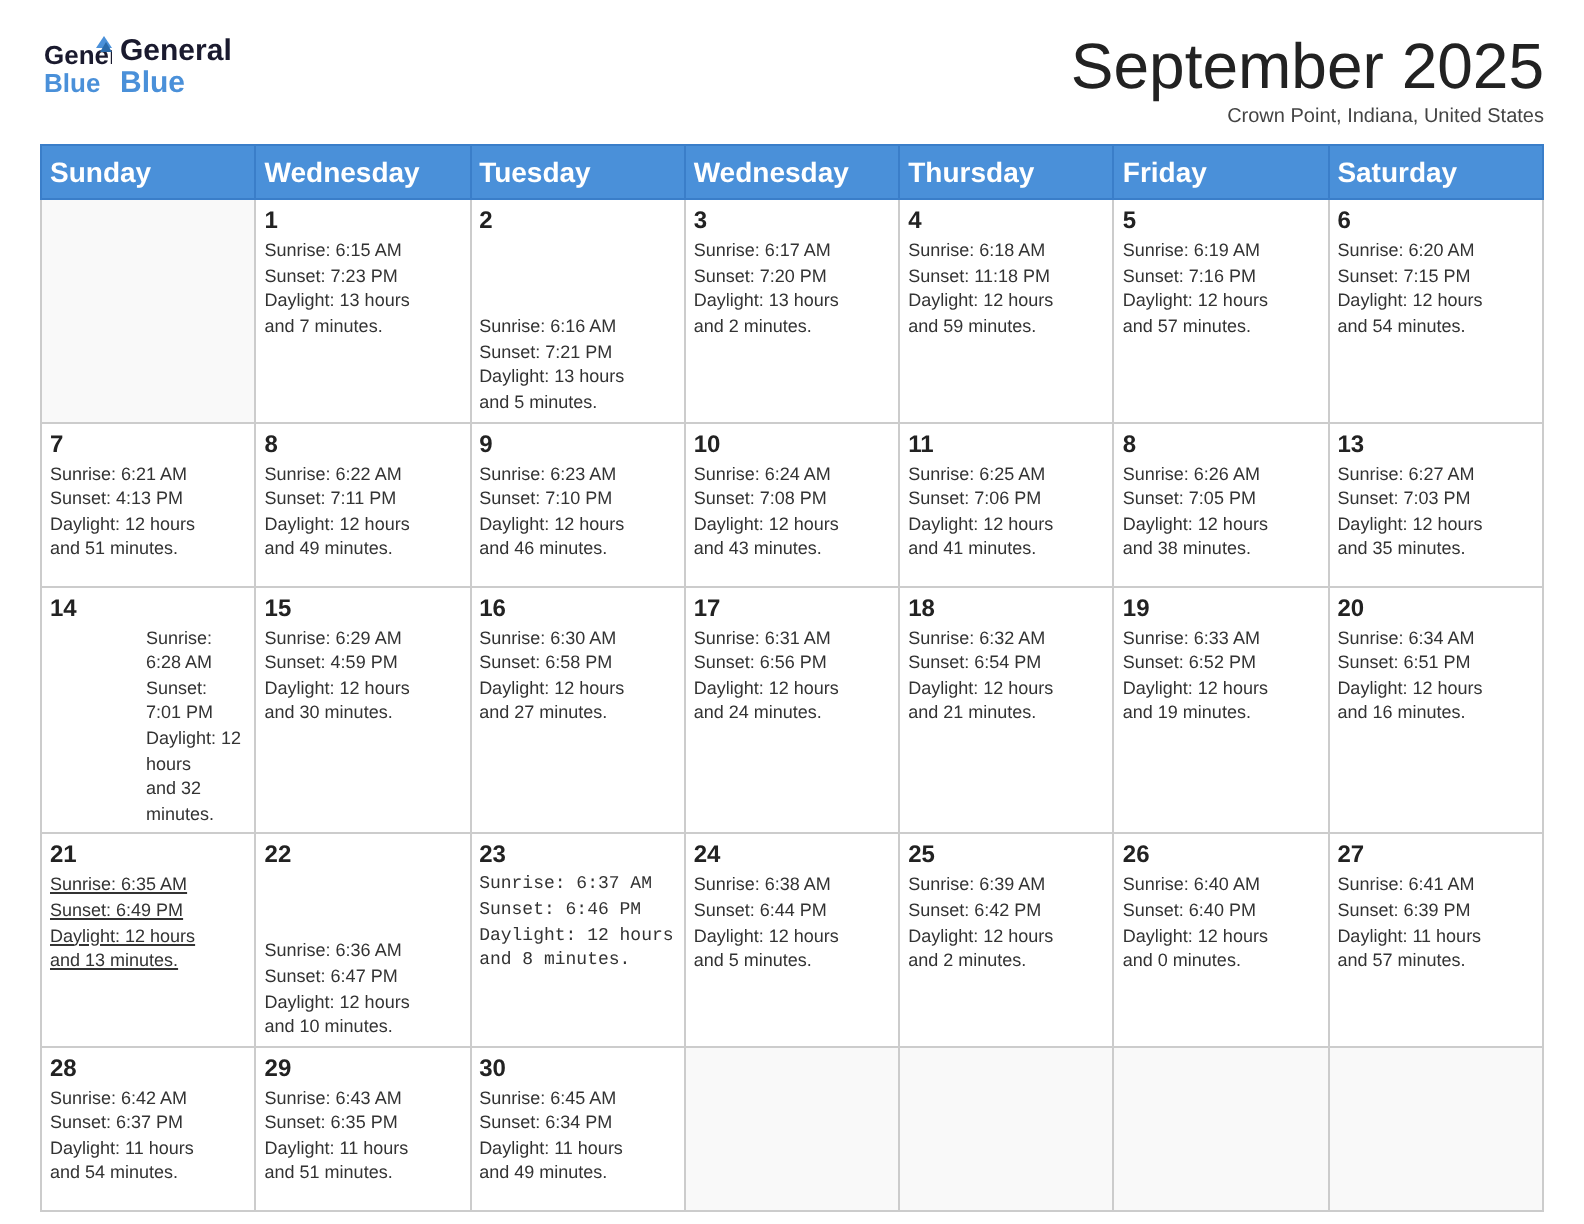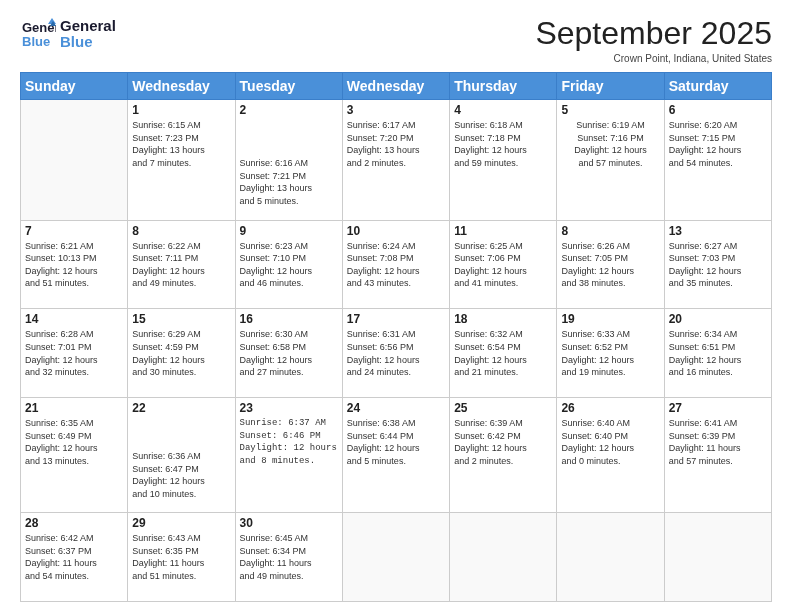--- a/index.html
+++ b/index.html
@@ -140,44 +140,44 @@
           <td>
             <span class="day-num">3</span>
             <div class="day-info" style="white-space: pre-line;">Sunrise: 6:17 AM
 Sunset: 7:20 PM
 Daylight: 13 hours
 and 2 minutes.</div>
           </td>
           <td>
             <span class="day-num">4</span>
             <div class="day-info" style="white-space: pre-line;">Sunrise: 6:18 AM
-Sunset: 7:18 PM
+Sunset: 11:18 PM
 Daylight: 12 hours
 and 59 minutes.</div>
           </td>
           <td>
             <span class="day-num">5</span>
-            <div class="day-info" style="white-space: pre-line; text-align: center;">Sunrise: 6:19 AM
+            <div class="day-info" style="white-space: pre-line;">Sunrise: 6:19 AM
 Sunset: 7:16 PM
 Daylight: 12 hours
 and 57 minutes.</div>
           </td>
           <td>
             <span class="day-num">6</span>
             <div class="day-info" style="white-space: pre-line;">Sunrise: 6:20 AM
 Sunset: 7:15 PM
 Daylight: 12 hours
 and 54 minutes.</div>
           </td>
         </tr>
         <tr>
           <td>
             <span class="day-num">7</span>
             <div class="day-info" style="white-space: pre-line;">Sunrise: 6:21 AM
-Sunset: 10:13 PM
+Sunset: 4:13 PM
 Daylight: 12 hours
 and 51 minutes.</div>
           </td>
           <td>
             <span class="day-num">8</span>
             <div class="day-info" style="white-space: pre-line;">Sunrise: 6:22 AM
 Sunset: 7:11 PM
 Daylight: 12 hours
 and 49 minutes.</div>
           </td>
@@ -213,21 +213,21 @@
             <span class="day-num">13</span>
             <div class="day-info" style="white-space: pre-line;">Sunrise: 6:27 AM
 Sunset: 7:03 PM
 Daylight: 12 hours
 and 35 minutes.</div>
           </td>
         </tr>
         <tr>
           <td>
             <span class="day-num">14</span>
-            <div class="day-info" style="white-space: pre-line;">Sunrise: 6:28 AM
+            <div class="day-info" style="white-space: pre-line; margin-left: 48px;">Sunrise: 6:28 AM
 Sunset: 7:01 PM
 Daylight: 12 hours
 and 32 minutes.</div>
           </td>
           <td>
             <span class="day-num">15</span>
             <div class="day-info" style="white-space: pre-line;">Sunrise: 6:29 AM
 Sunset: 4:59 PM
 Daylight: 12 hours
 and 30 minutes.</div>
@@ -264,21 +264,21 @@
             <span class="day-num">20</span>
             <div class="day-info" style="white-space: pre-line;">Sunrise: 6:34 AM
 Sunset: 6:51 PM
 Daylight: 12 hours
 and 16 minutes.</div>
           </td>
         </tr>
         <tr>
           <td>
             <span class="day-num">21</span>
-            <div class="day-info" style="white-space: pre-line;">Sunrise: 6:35 AM
+            <div class="day-info" style="white-space: pre-line; text-decoration: underline;">Sunrise: 6:35 AM
 Sunset: 6:49 PM
 Daylight: 12 hours
 and 13 minutes.</div>
           </td>
           <td>
             <span class="day-num">22</span>
             <div class="day-info" style="white-space: pre-line; margin-top: 35px;">Sunrise: 6:36 AM
 Sunset: 6:47 PM
 Daylight: 12 hours
 and 10 minutes.</div>

